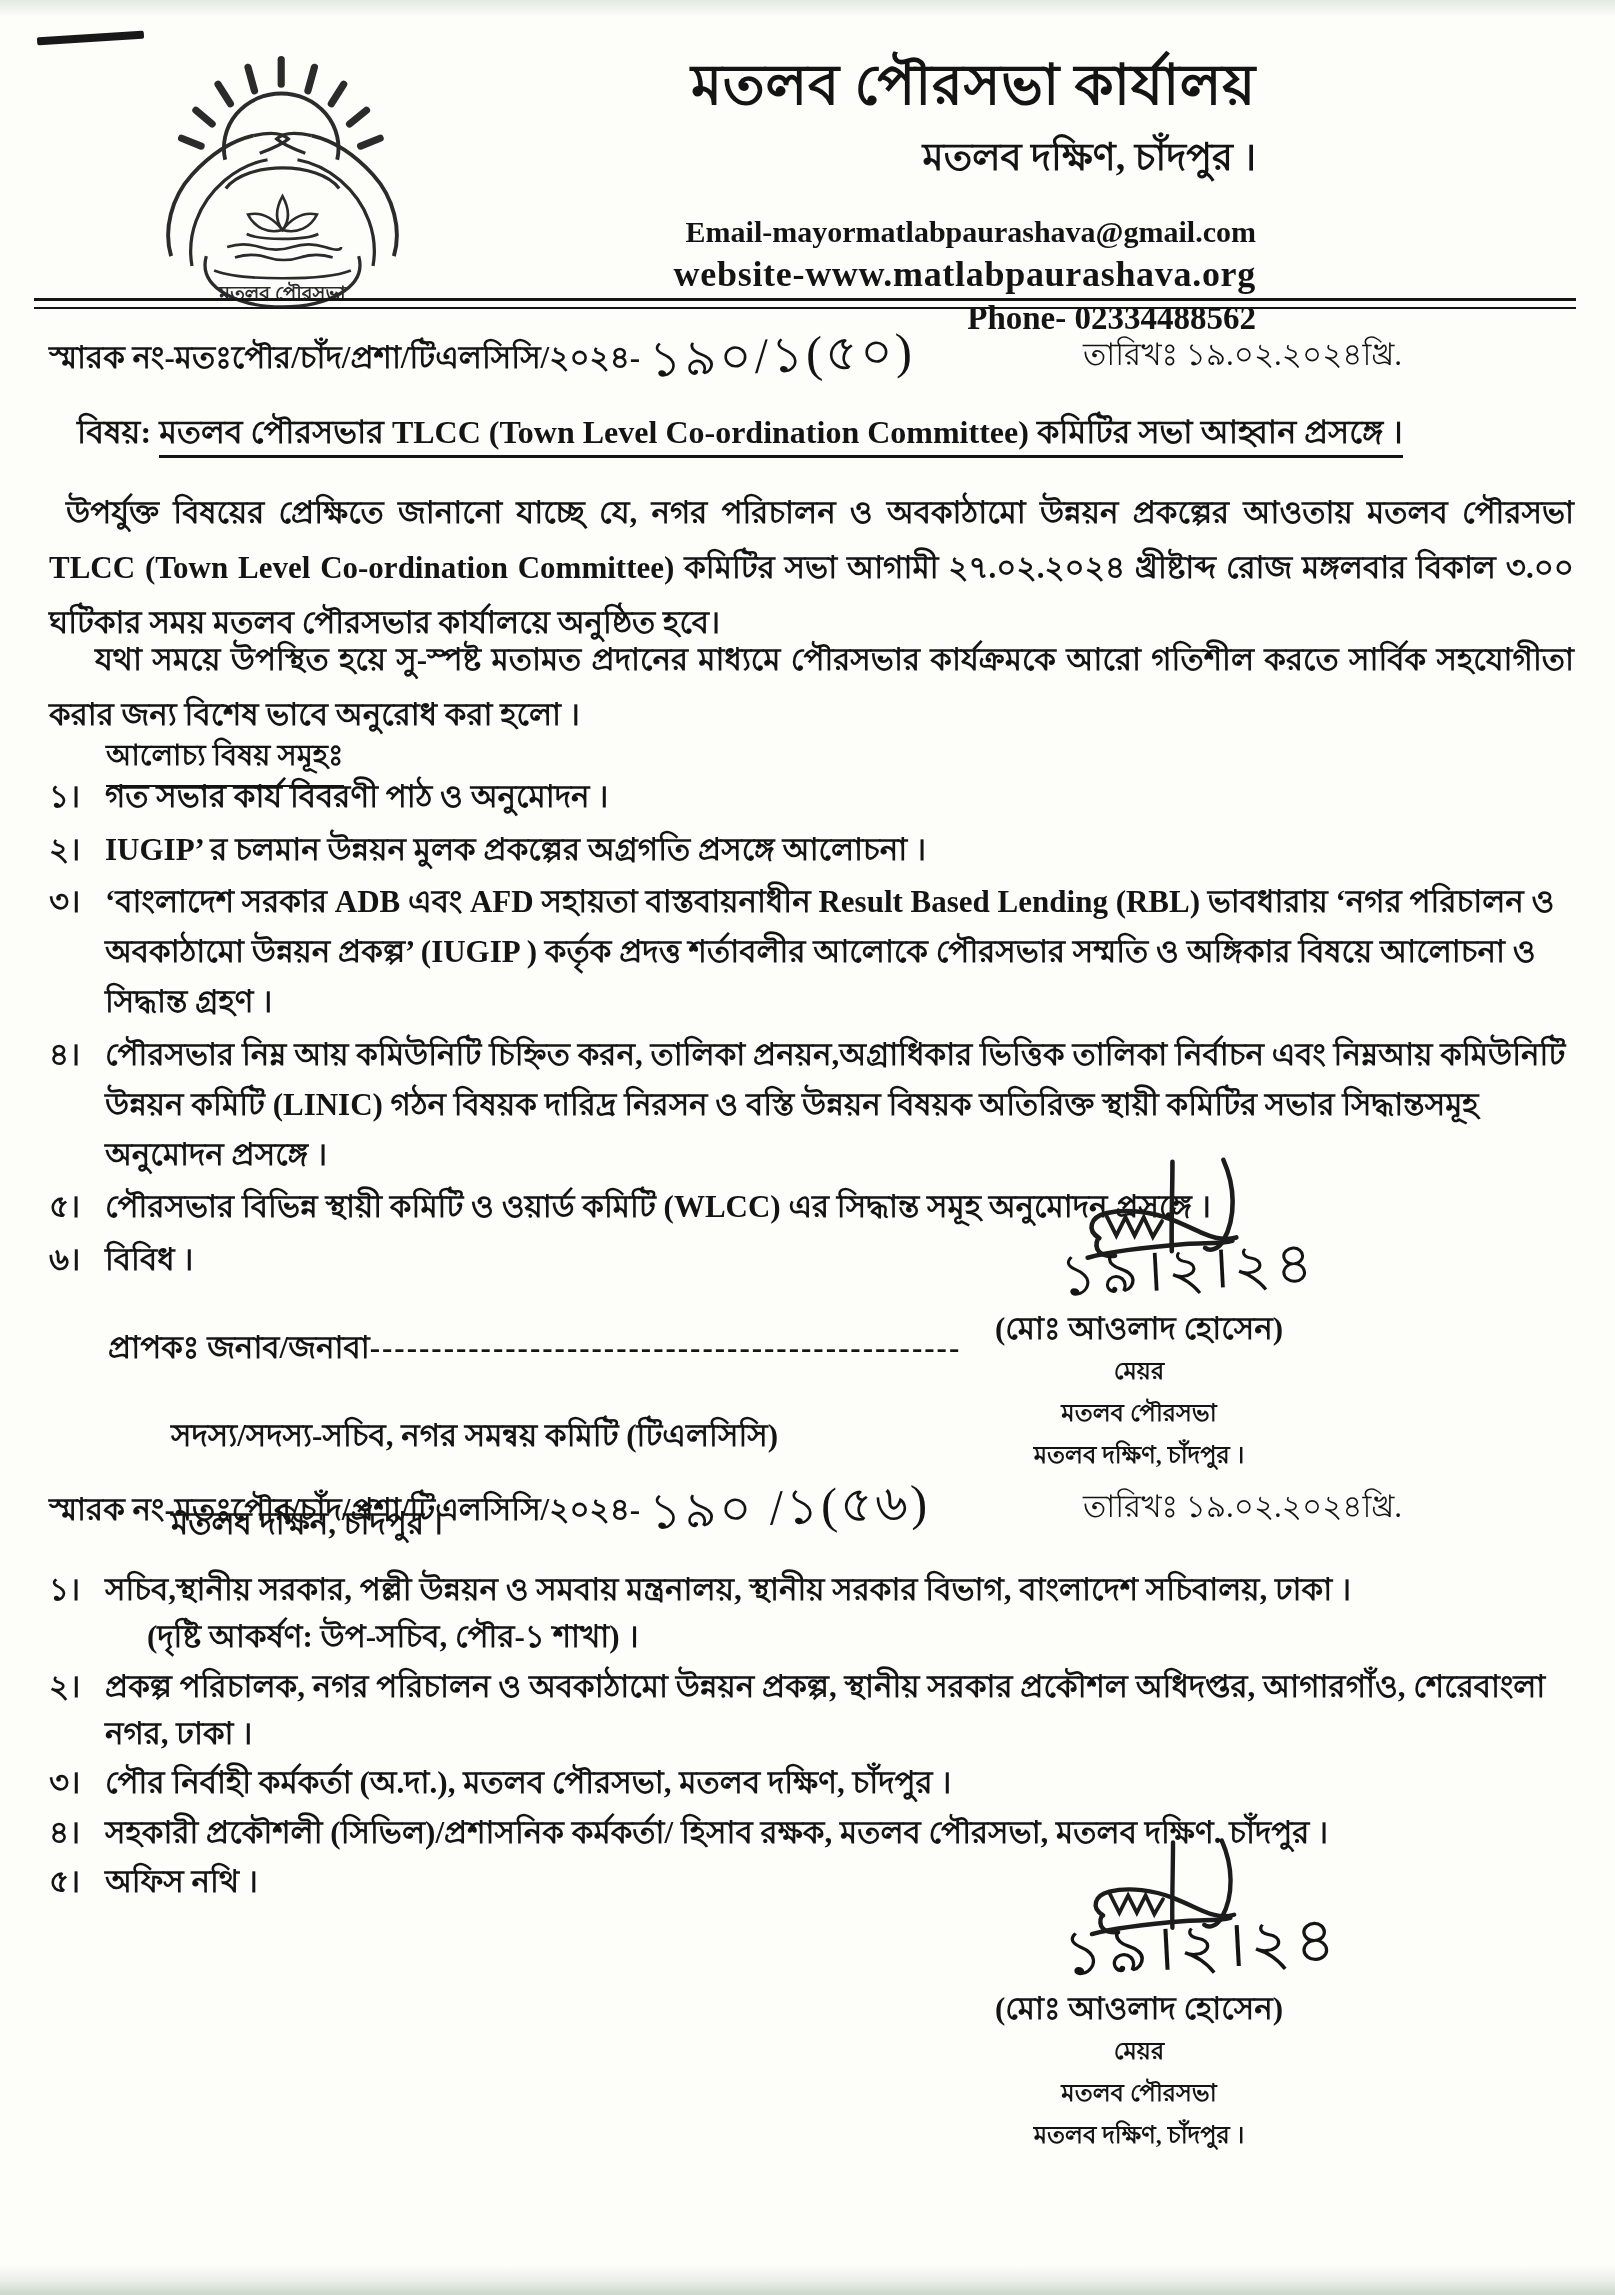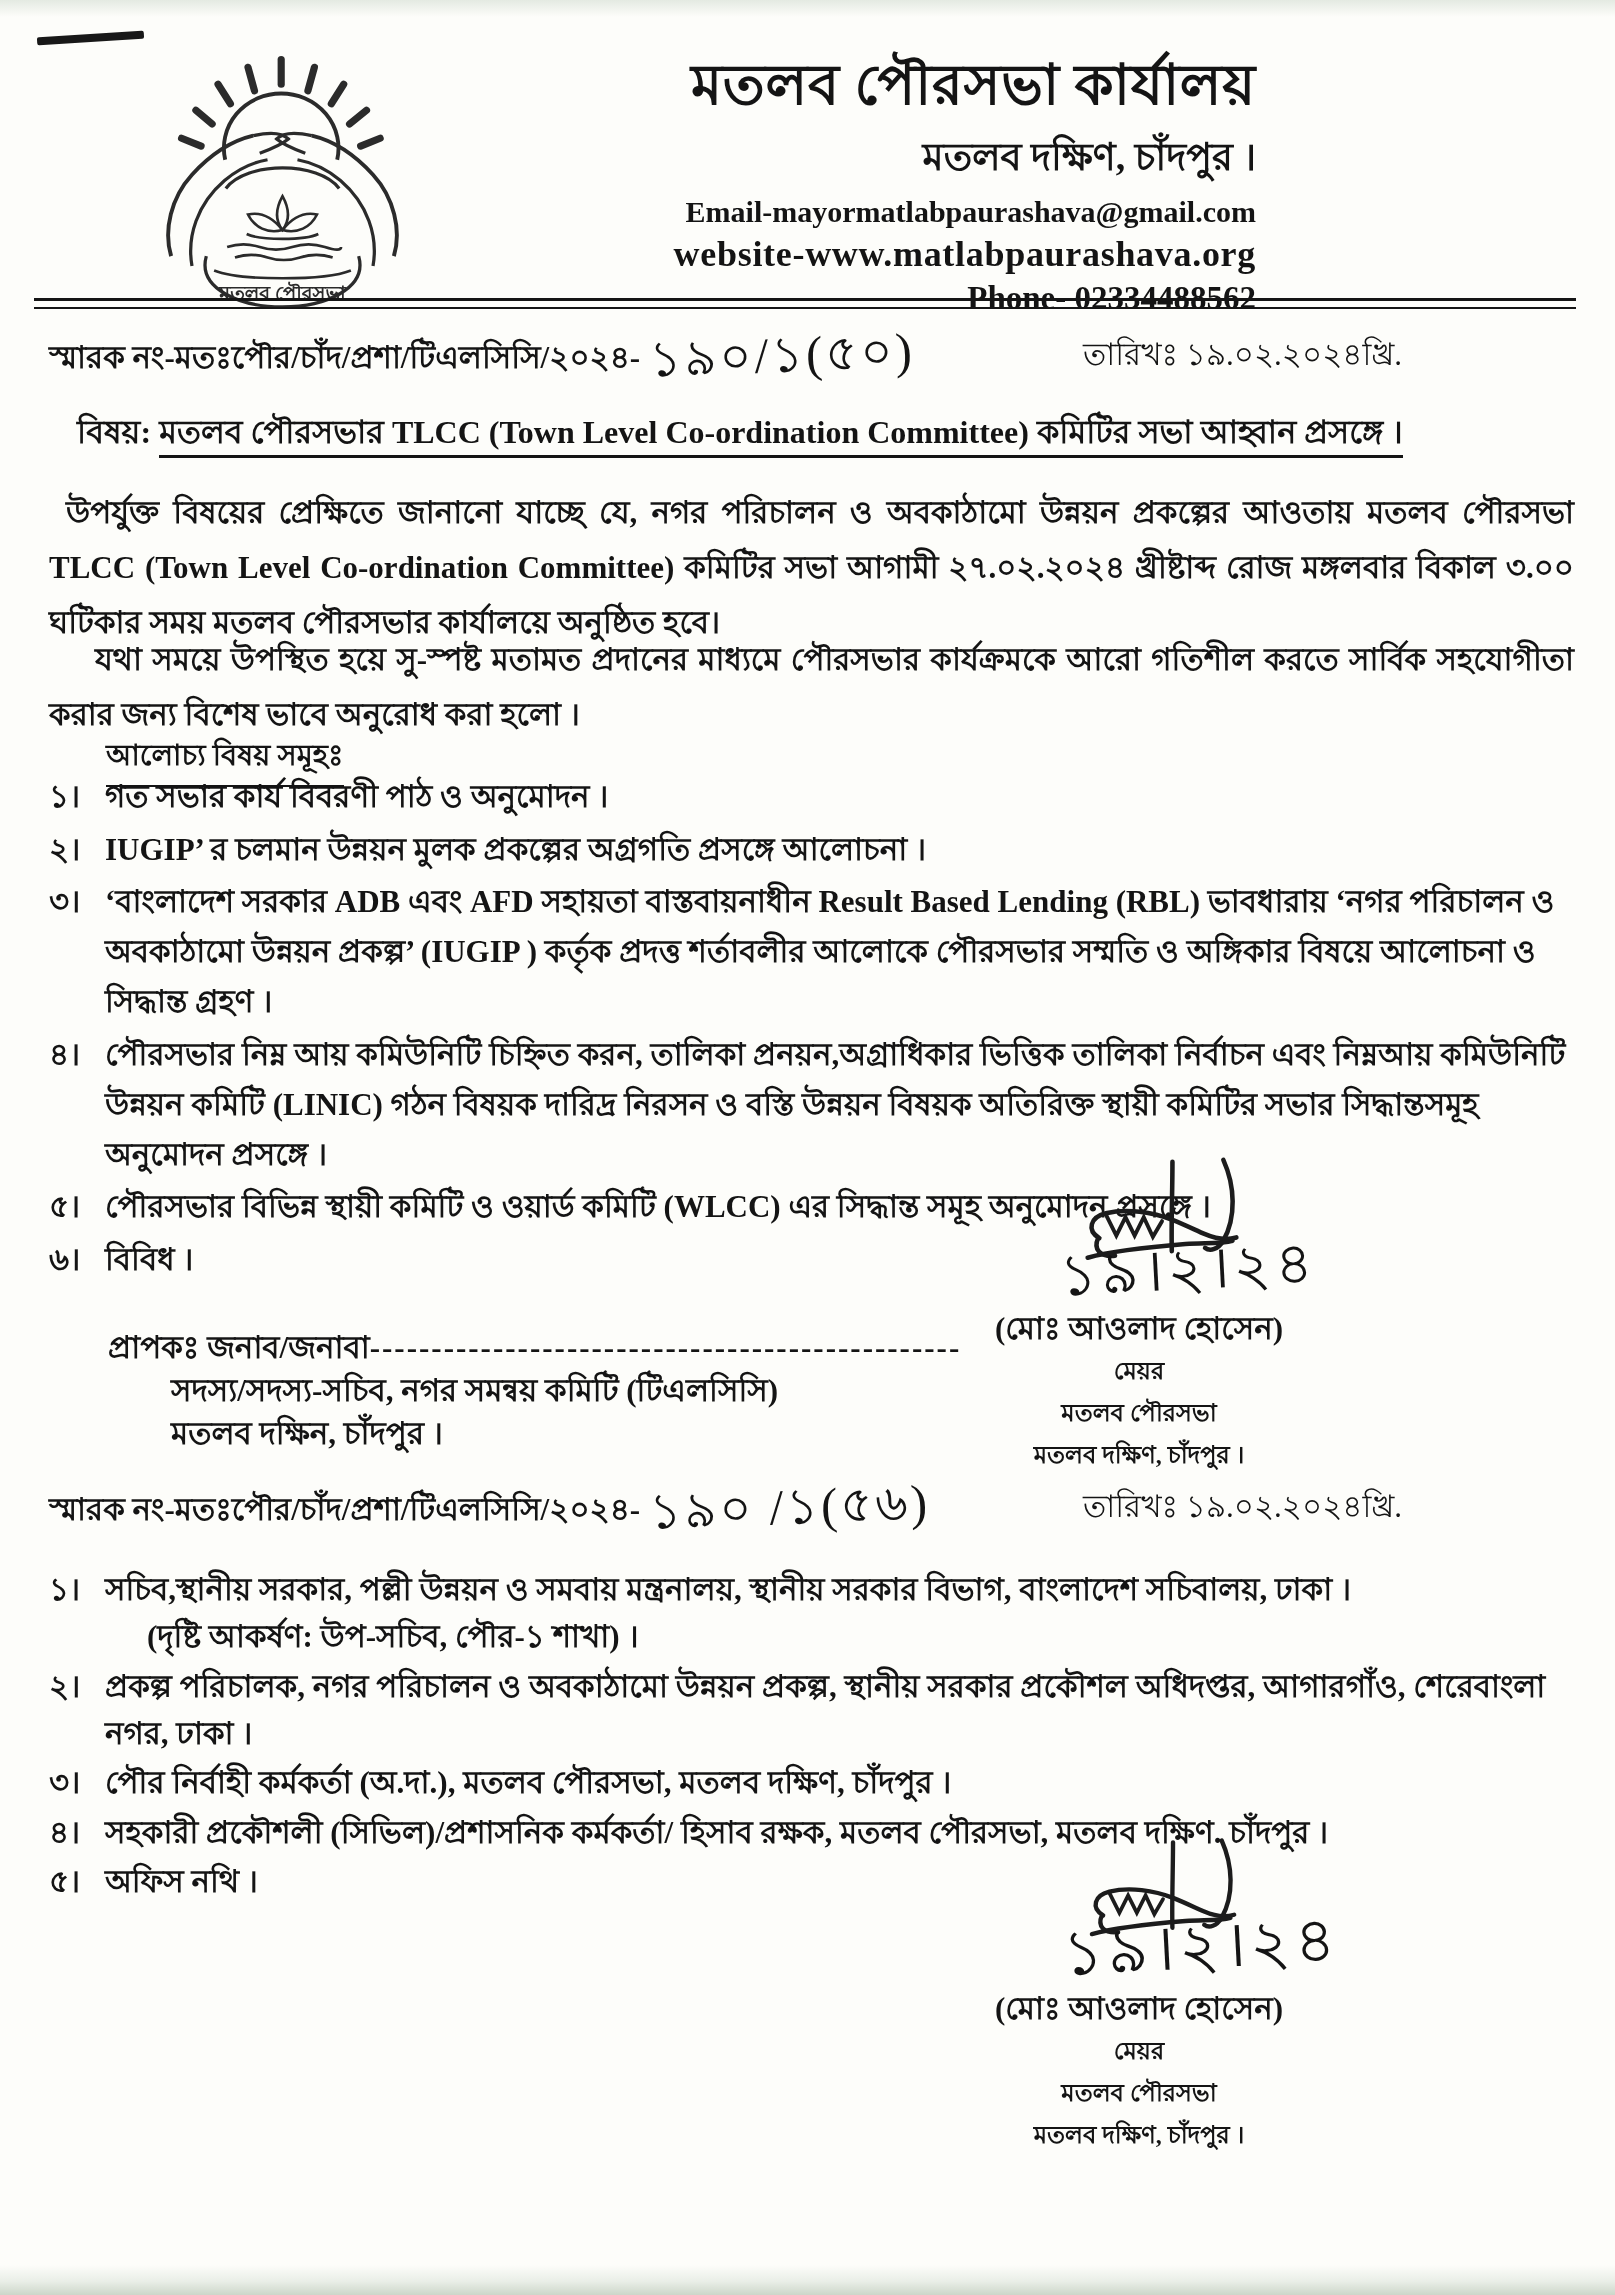--- a/index.html
+++ b/index.html
@@ -18,21 +18,21 @@
     background:linear-gradient(0deg,#ccd6c9,#e9eee7 45%,rgba(255,255,255,0));}
   .corner-mark{
     position:absolute;left:37px;top:34px;width:107px;height:7.9px;
     background:#181818;border-radius:2px;transform:rotate(-3.5deg);
   }
   
   .emblem{position:absolute;left:149px;top:41px;width:267px;height:274px;}
   .header-text{position:absolute;left:340px;top:55px;width:916px;text-align:right;}
   .org-name{font-size:56px;font-weight:700;line-height:1.1;letter-spacing:0.7px;}
   .org-address{font-size:38px;font-weight:700;margin-top:10.5px;}
-  .org-email{font-size:30px;font-weight:700;margin-top:4px;}
+  .org-email{font-size:30px;font-weight:700;margin-top:24px;}
   .org-website{font-size:36px;font-weight:700;margin-top:3.9px;letter-spacing:0.7px;}
   .org-phone{font-size:33px;font-weight:700;margin-top:5.2px;}
   .header-rule{
     position:absolute;left:34px;top:298px;width:1542px;height:5.9px;
     border-top:3.9px solid #151515;border-bottom:2.6px solid #151515;
   }
   
   .memo-row{position:absolute;left:49px;width:1525px;font-size:31px;font-weight:600;}
   .memo-row .hand-no{
     display:inline-block;font-size:50px;font-weight:400;line-height:1;
@@ -66,21 +66,21 @@
   .sign-date{
     font-size:58px;font-weight:400;line-height:1;letter-spacing:3.9px;
     transform:rotate(-3deg);margin-top:-48px;margin-left:98px;
   }
   #sign2 .sign-date{font-size:63px;margin-left:124px;}
   .sign-name{font-size:31px;margin-top:9.2px;line-height:42px;}
   .sign-line{font-size:24px;line-height:42px;}
   
   .recipient{position:absolute;left:108px;top:1326px;font-size:31px;font-weight:700;line-height:43px;}
   .recipient .dashes{letter-spacing:2px;font-weight:700;}
-  .recipient .r-line{margin-left:63px;}
+  .recipient .r-line{margin-left:63px;margin-top:45px;}
   
   .cc-heading{position:absolute;left:49px;top:1522px;font-size:31px;font-weight:700;
         border-bottom:2.6px solid #141414;padding-bottom:3.9px;}
   #cc-list{top:1566px;line-height:47px;}
 </style>
 </head>
 <body>
 
 <div class="page">
 

